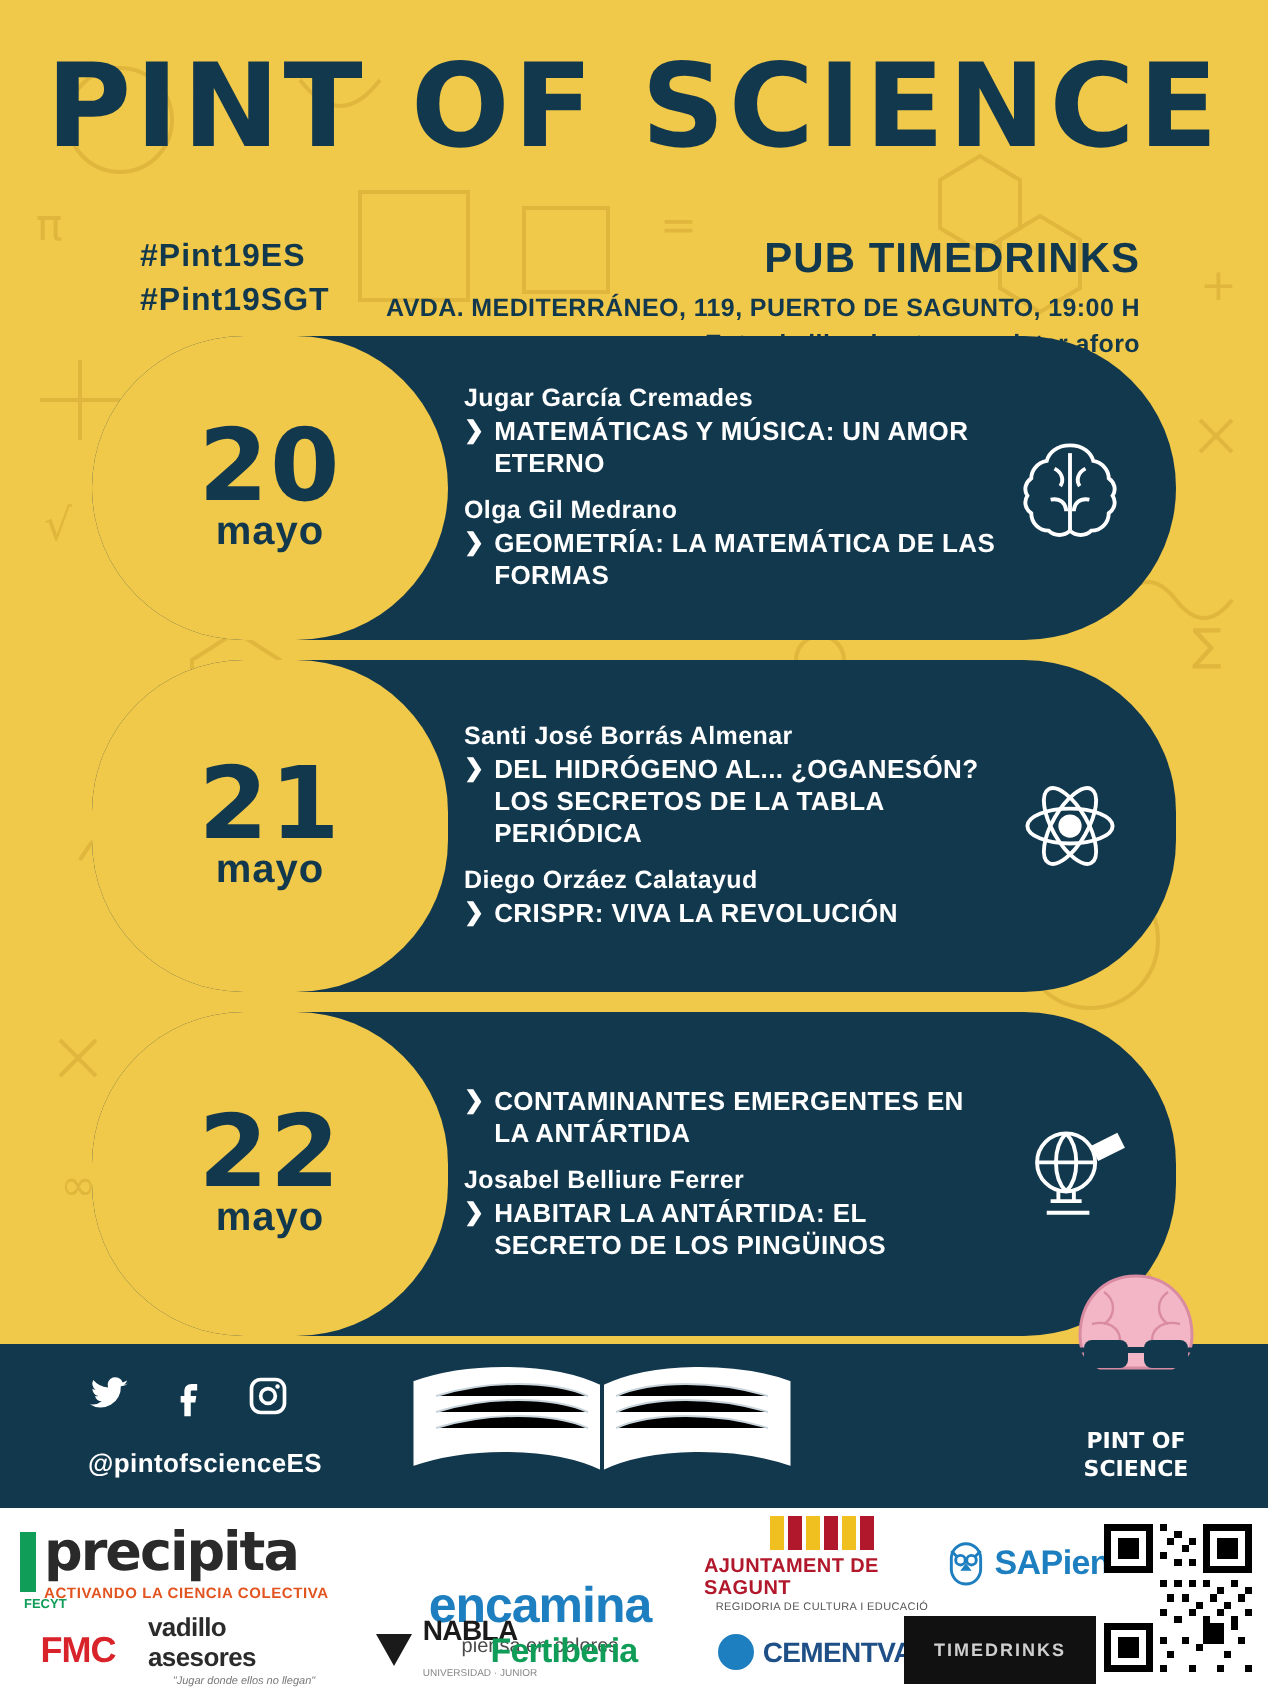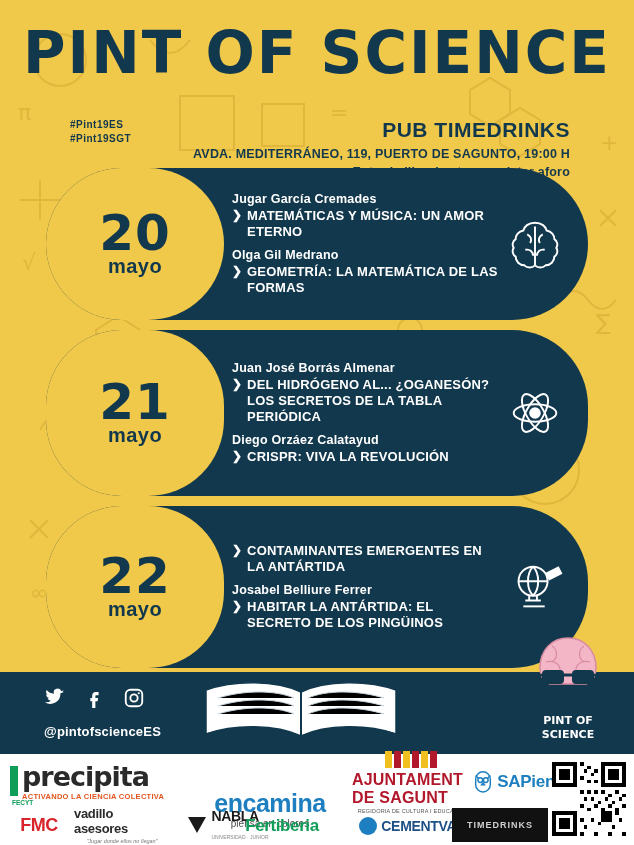--- a/index.html
+++ b/index.html
@@ -35,21 +35,21 @@
     letter-spacing:2px;
     color:#12384d;
     line-height:1;
     white-space:nowrap;
   }
   .hashtags {
     position:absolute;
     top:118px; left:70px;
     color:#12384d;
     font-weight:bold;
-    font-size:10px;
+    font-size:16px;
     line-height:1.35;
     letter-spacing:.5px;
   }
   .venue {
     position:absolute;
     top:118px; right:64px;
     text-align:right;
     color:#12384d;
   }
   .venue .pub {
@@ -240,21 +240,21 @@
     position:absolute; left:2px; bottom:-2px; font-size:6.5px; color:#0f9d58; font-weight:bold;
   }
 
   .encamina { left:200px; top:4px; width:140px; height:40px; flex-direction:column;margin-top:28px;}
   .encamina .emain { font-size:25px; font-weight:bold; color:#1e7fc0; line-height:1; letter-spacing:-.5px;}
   .encamina .esub { font-size:10px; color:#4a4a4a; margin-top:2px;}
 
   .ajunt { left:352px; top:0px; width:118px; height:48px; flex-direction:column;}
   .ajunt .crest { display:flex; gap:2px; margin-bottom:3px; }
   .ajunt .crest span { display:block; width:7px; height:17px; }
-  .ajunt .amain { font-size:16px; font-weight:bold; color:#b2182b; letter-spacing:.2px;}
+  .ajunt .amain { font-size:10px; font-weight:bold; color:#b2182b; letter-spacing:.2px;}
   .ajunt .asub { font-size:5.5px; color:#555; letter-spacing:.2px; margin-top:1px;}
 
   .sapiencia { left:470px; top:4px; width:110px; height:40px; }
   .sapiencia .smain { font-size:17px; font-weight:bold; color:#1e7fc0; letter-spacing:-.3px;}
   .sapiencia .owl { width:22px; height:24px; margin-right:3px;}
 
   .qr { position:absolute; right:8px; top:4px; width:74px; height:74px; }
   .qr svg { width:100%; height:100%; display:block; }
 
   .fmc { left:12px; top:8px; width:54px; height:22px;}
@@ -374,21 +374,21 @@
   </div>
 
   <div class="day-block d2">
     <div class="pill"></div>
     <div class="datebox">
       <div class="dnum">21</div>
       <div class="dmon">mayo</div>
     </div>
     <div class="talks">
       <div class="talk">
-        <div class="speaker">Juan José Borrás Almenar</div>
+        <div class="speaker">Santi José Borrás Almenar</div>
         <div class="tline">
           <span class="arrow">❯</span>
           <span class="ttitle">DEL HIDRÓGENO AL... ¿OGANESÓN? LOS SECRETOS DE LA TABLA PERIÓDICA</span>
         </div>
       </div>
       <div class="talk">
         <div class="speaker">Diego Orzáez Calatayud</div>
         <div class="tline">
           <span class="arrow">❯</span>
           <span class="ttitle">CRISPR: VIVA LA REVOLUCIÓN</span>

